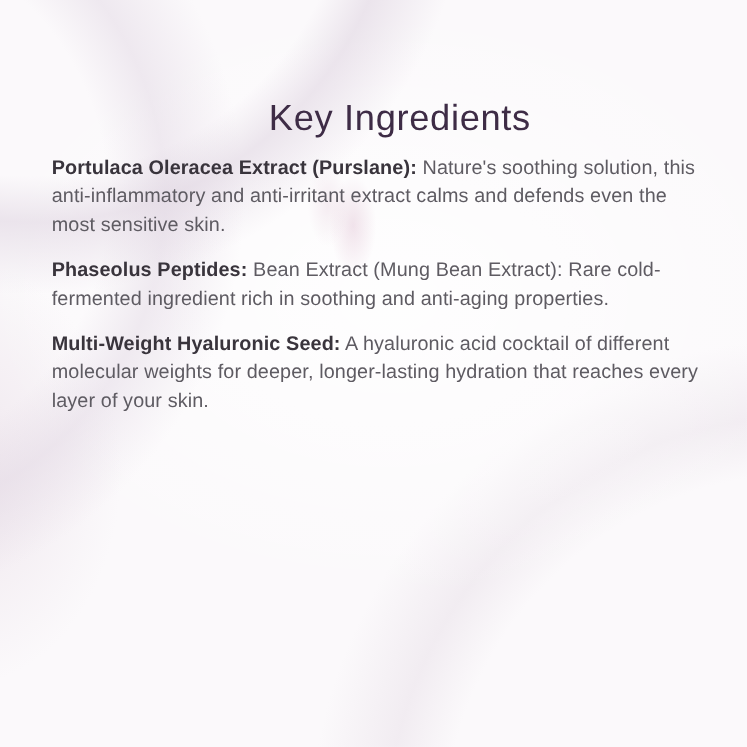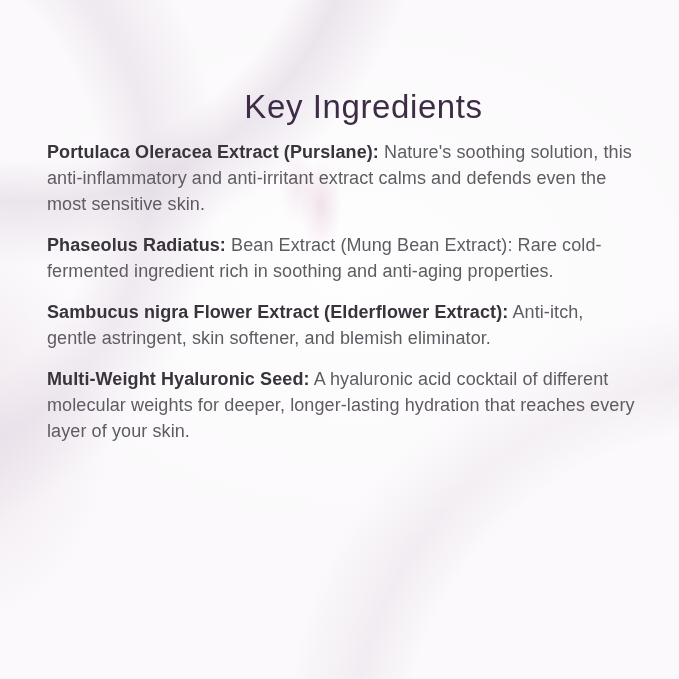--- a/index.html
+++ b/index.html
@@ -62,20 +62,19 @@
 
 <div class="canvas">
   <div class="bg-texture"></div>
 
   <h1 class="page-title">Key Ingredients</h1>
 
   <div class="content">
     <p class="ingredient"><strong>Portulaca Oleracea Extract (Purslane):</strong> <span>Nature's soothing solution, this anti-inflammatory and anti-irritant extract calms and defends even the most sensitive skin.</span></p>
 
 
-    <p class="ingredient"><strong>Phaseolus Radiatus:</strong> <span>Bean Extract (Mung Bean Extract): Rare cold-fermented ingredient rich in soothing and anti-aging properties.</span></p>
+    <p class="ingredient"><strong>Phaseolus Peptides:</strong> <span>Bean Extract (Mung Bean Extract): Rare cold-fermented ingredient rich in soothing and anti-aging properties.</span></p>
 
-    <p class="ingredient"><strong>Sambucus nigra Flower Extract (Elderflower Extract):</strong> <span>Anti-itch, gentle astringent, skin softener, and blemish eliminator.</span></p>
 
 
     <p class="ingredient"><strong>Multi-Weight Hyaluronic Seed:</strong> <span>A hyaluronic acid cocktail of different molecular weights for deeper, longer-lasting hydration that reaches every layer of your skin.</span></p>
   </div>
 </div>
 
 </body></html>

